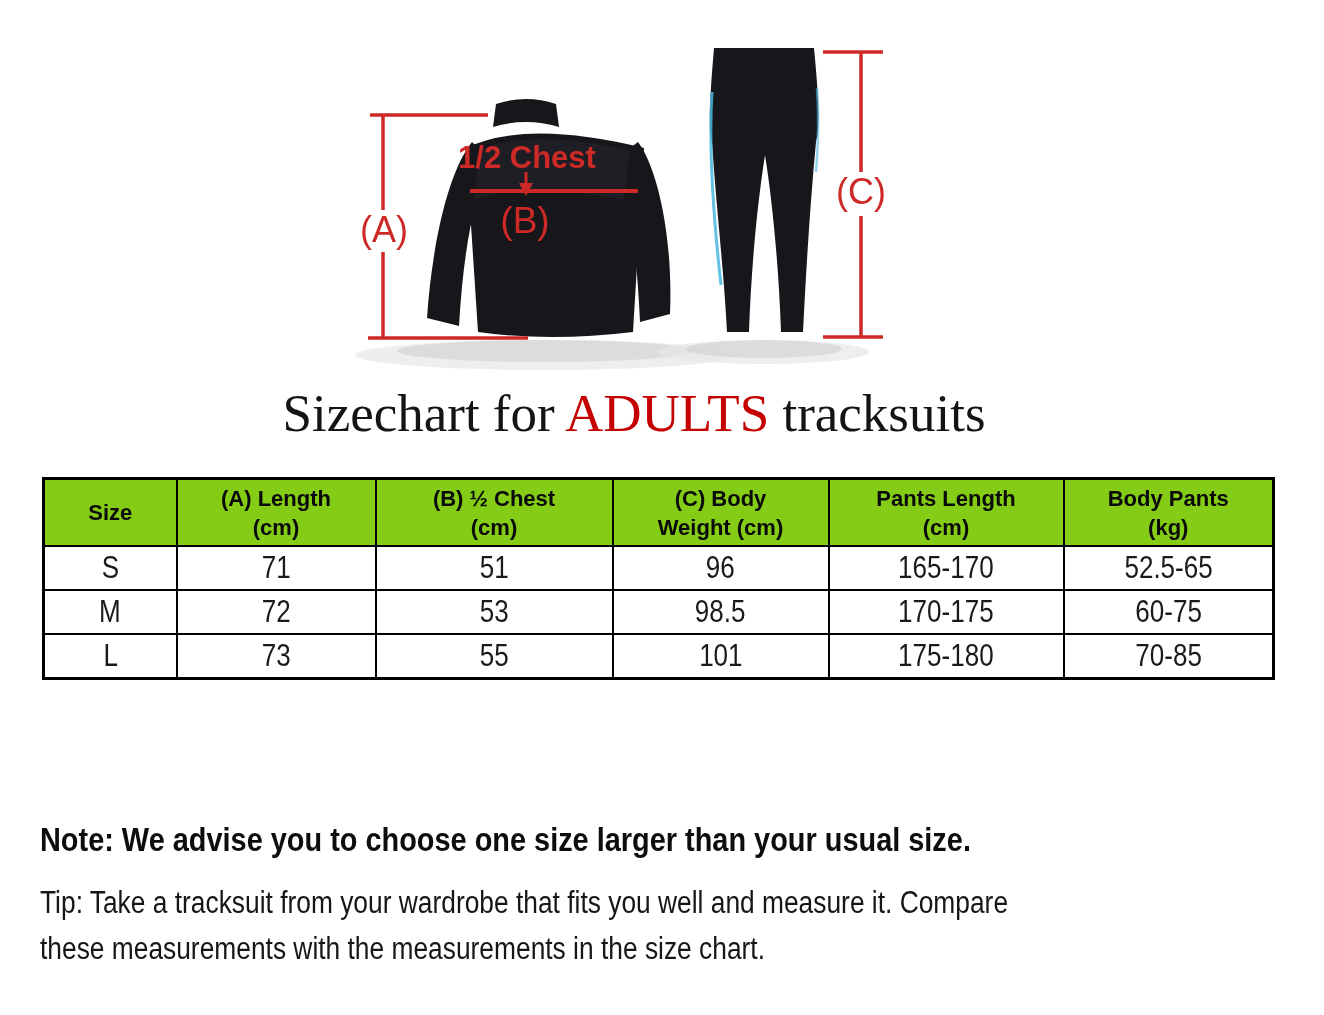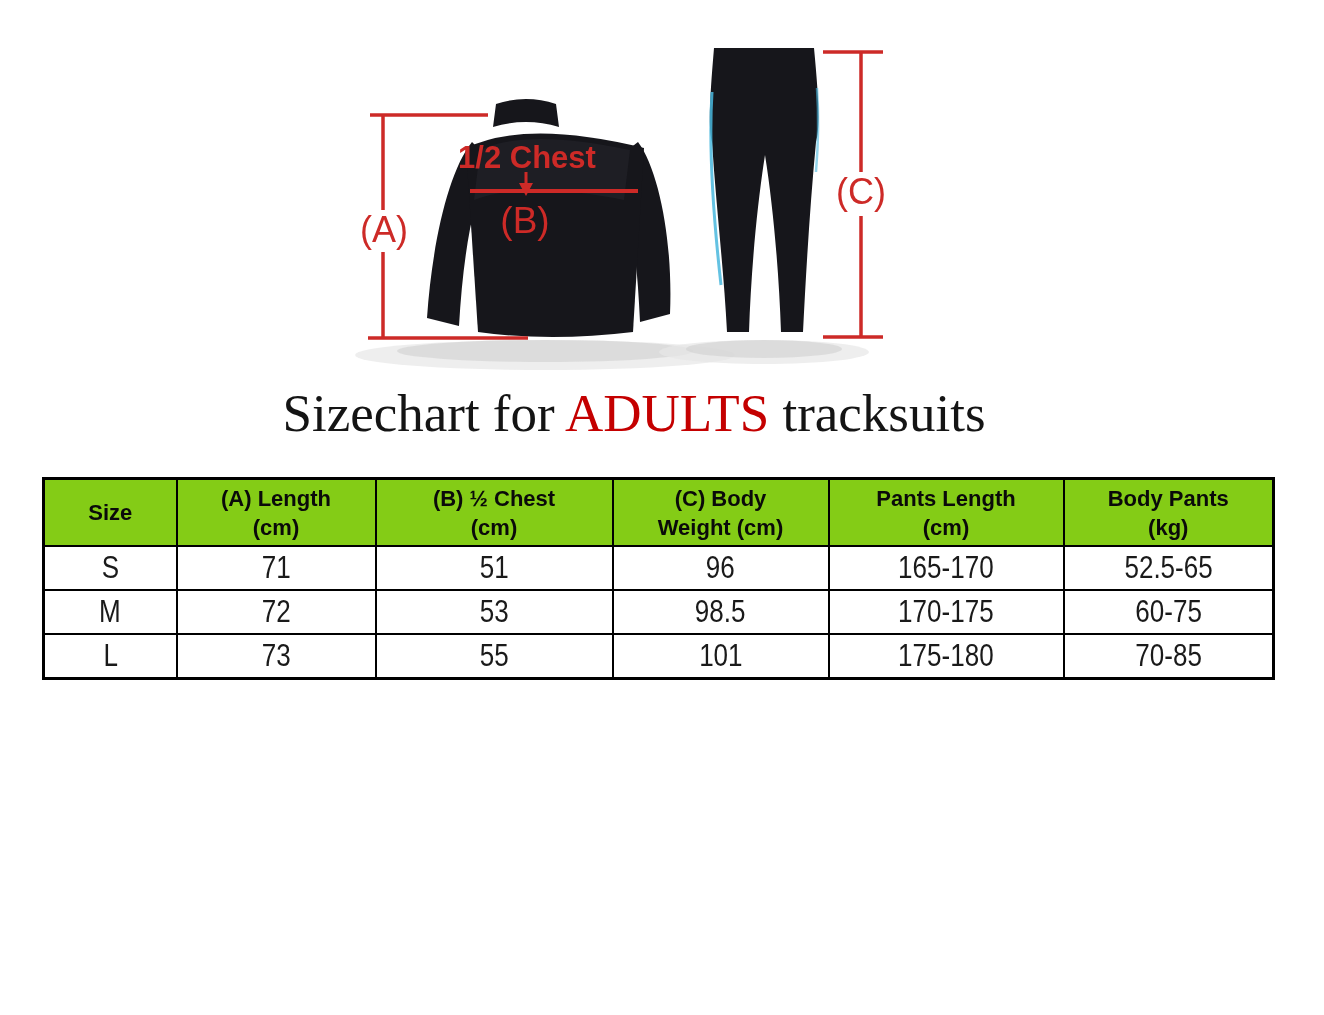--- a/index.html
+++ b/index.html
@@ -167,14 +167,21 @@
         <td><span class="cnd">L</span></td>
         <td><span class="cnd">73</span></td>
         <td><span class="cnd">55</span></td>
         <td><span class="cnd">101</span></td>
         <td><span class="cnd">175-180</span></td>
         <td><span class="cnd">70-85</span></td>
       </tr>
     </tbody>
   </table>
 
+  <div id="note-text">
+    <span class="cndL">Note: We advise you to choose one size larger than your usual size.</span>
+  </div>
+  <div id="tip-text">
+    <div><span class="cndL">Tip: Take a tracksuit from your wardrobe that fits you well and measure it. Compare</span></div>
+    <div><span class="cndL">these measurements with the measurements in the size chart.</span></div>
+  </div>
 
 </div>
 
 </body></html>

